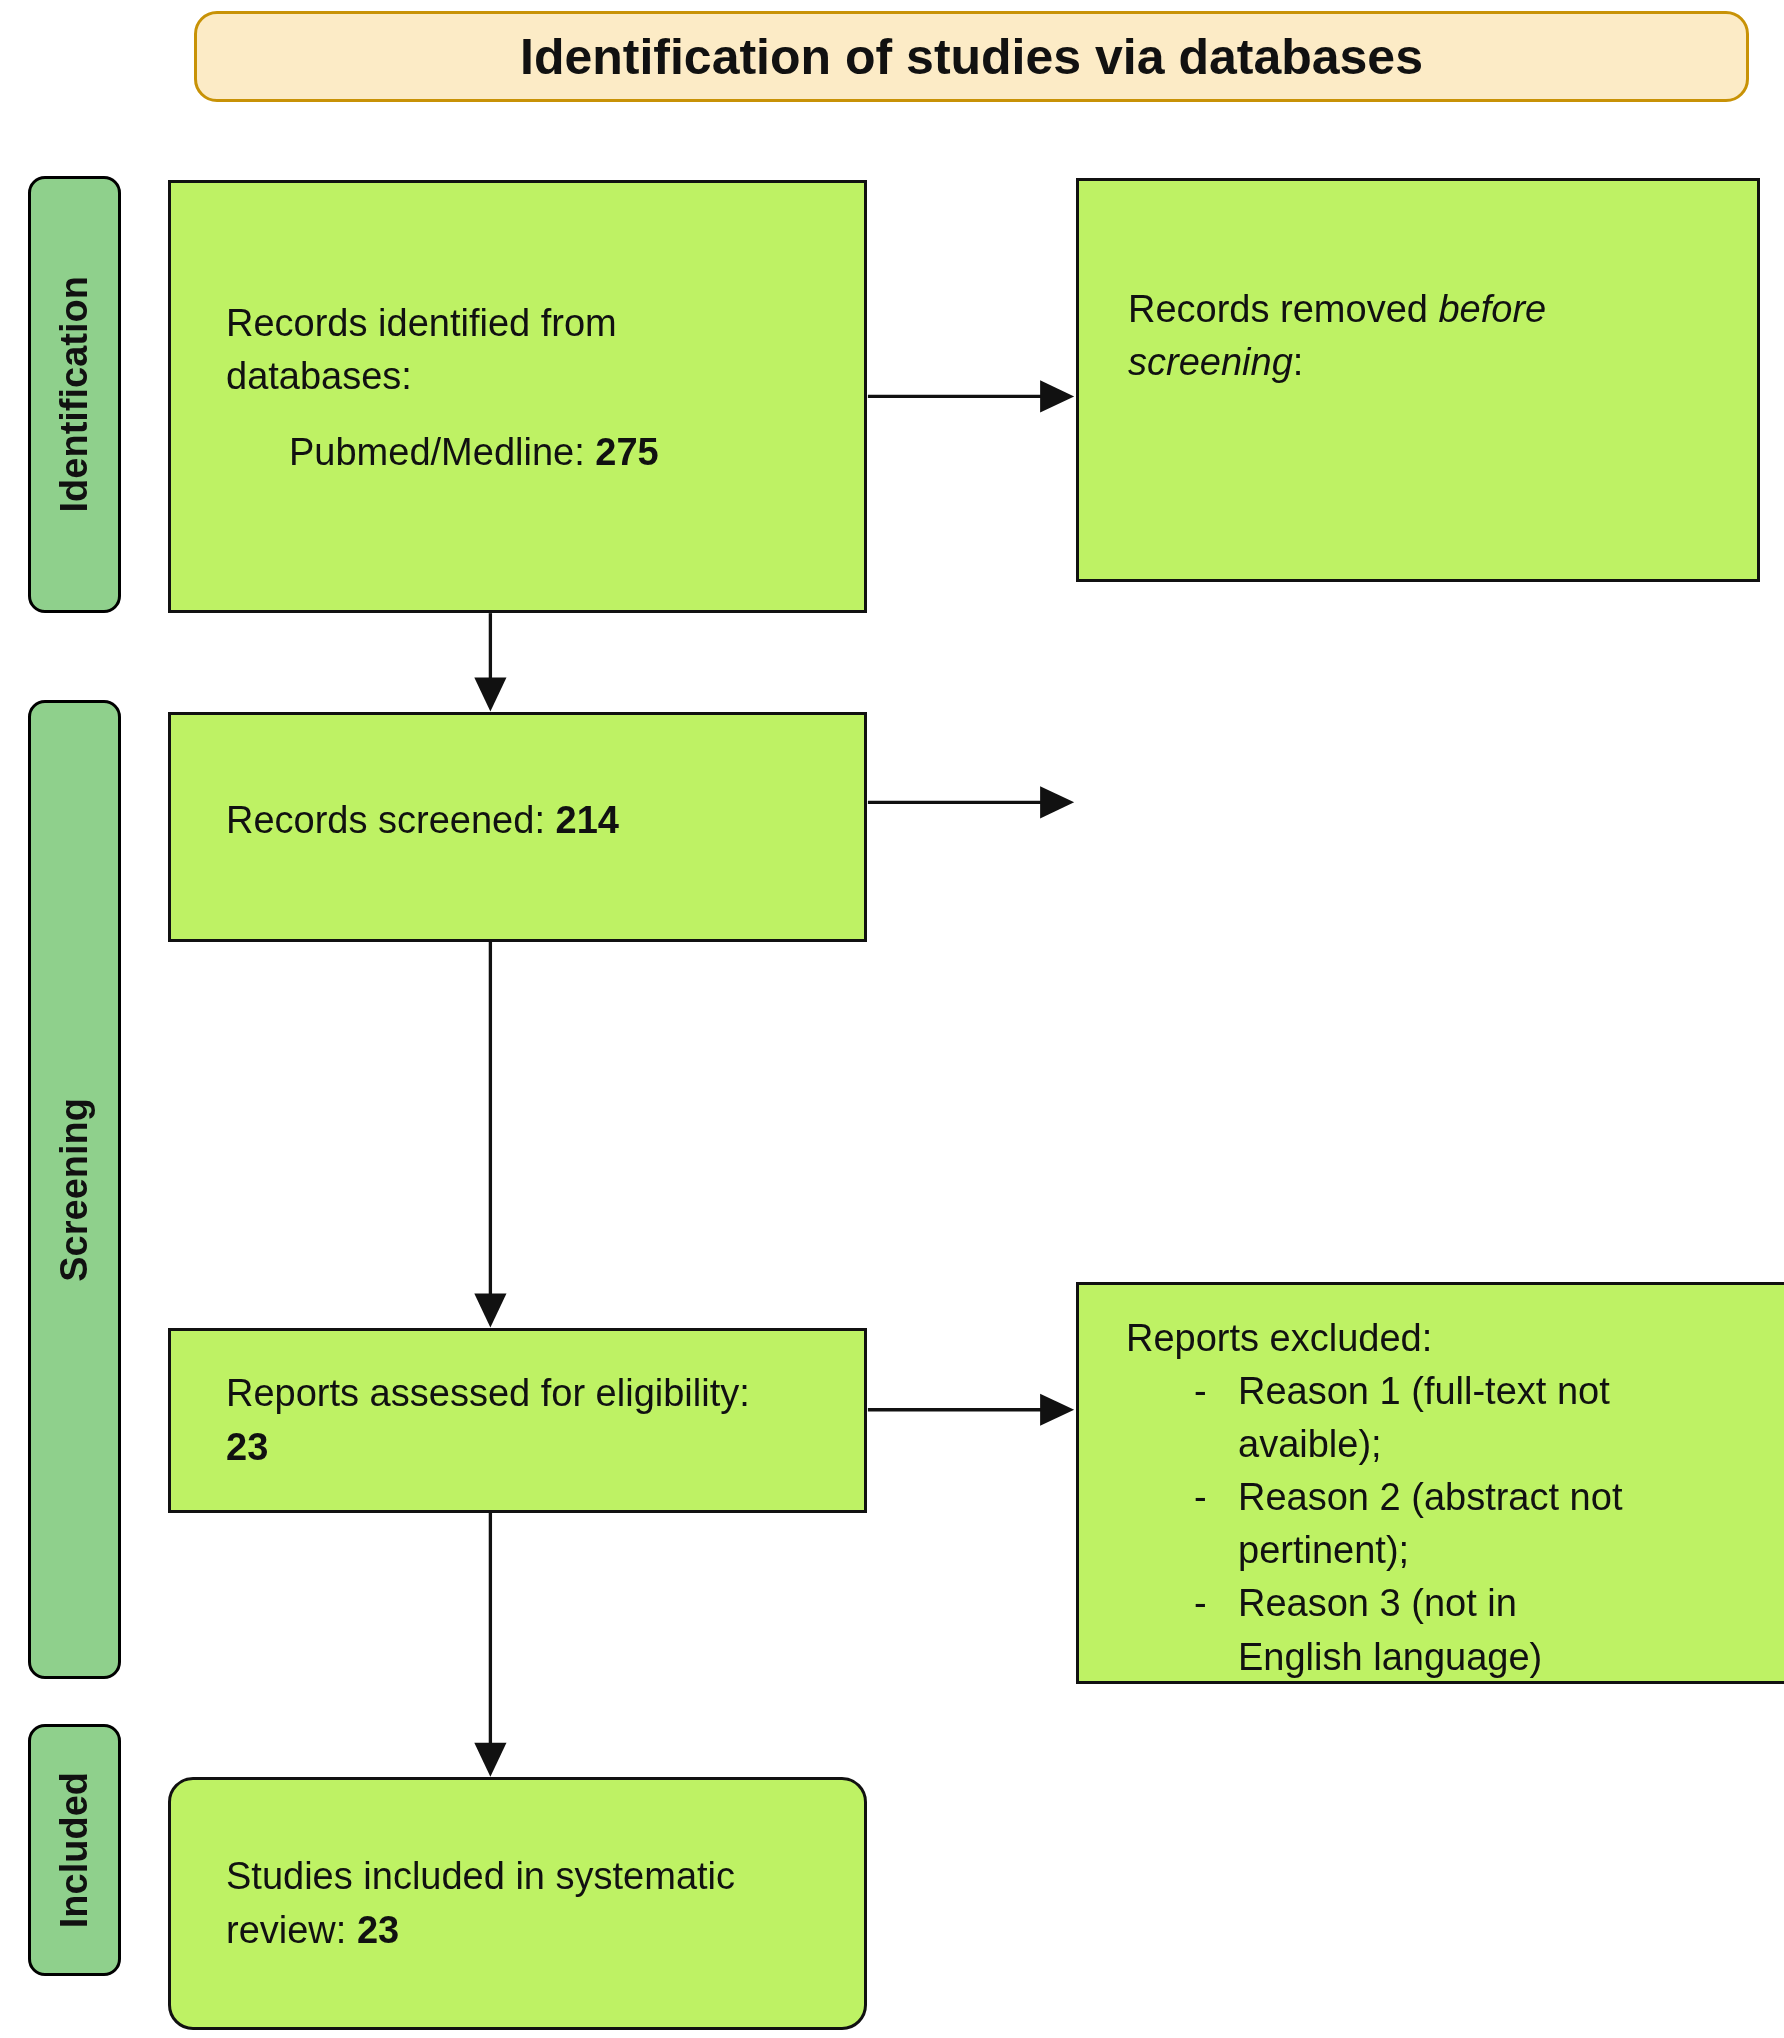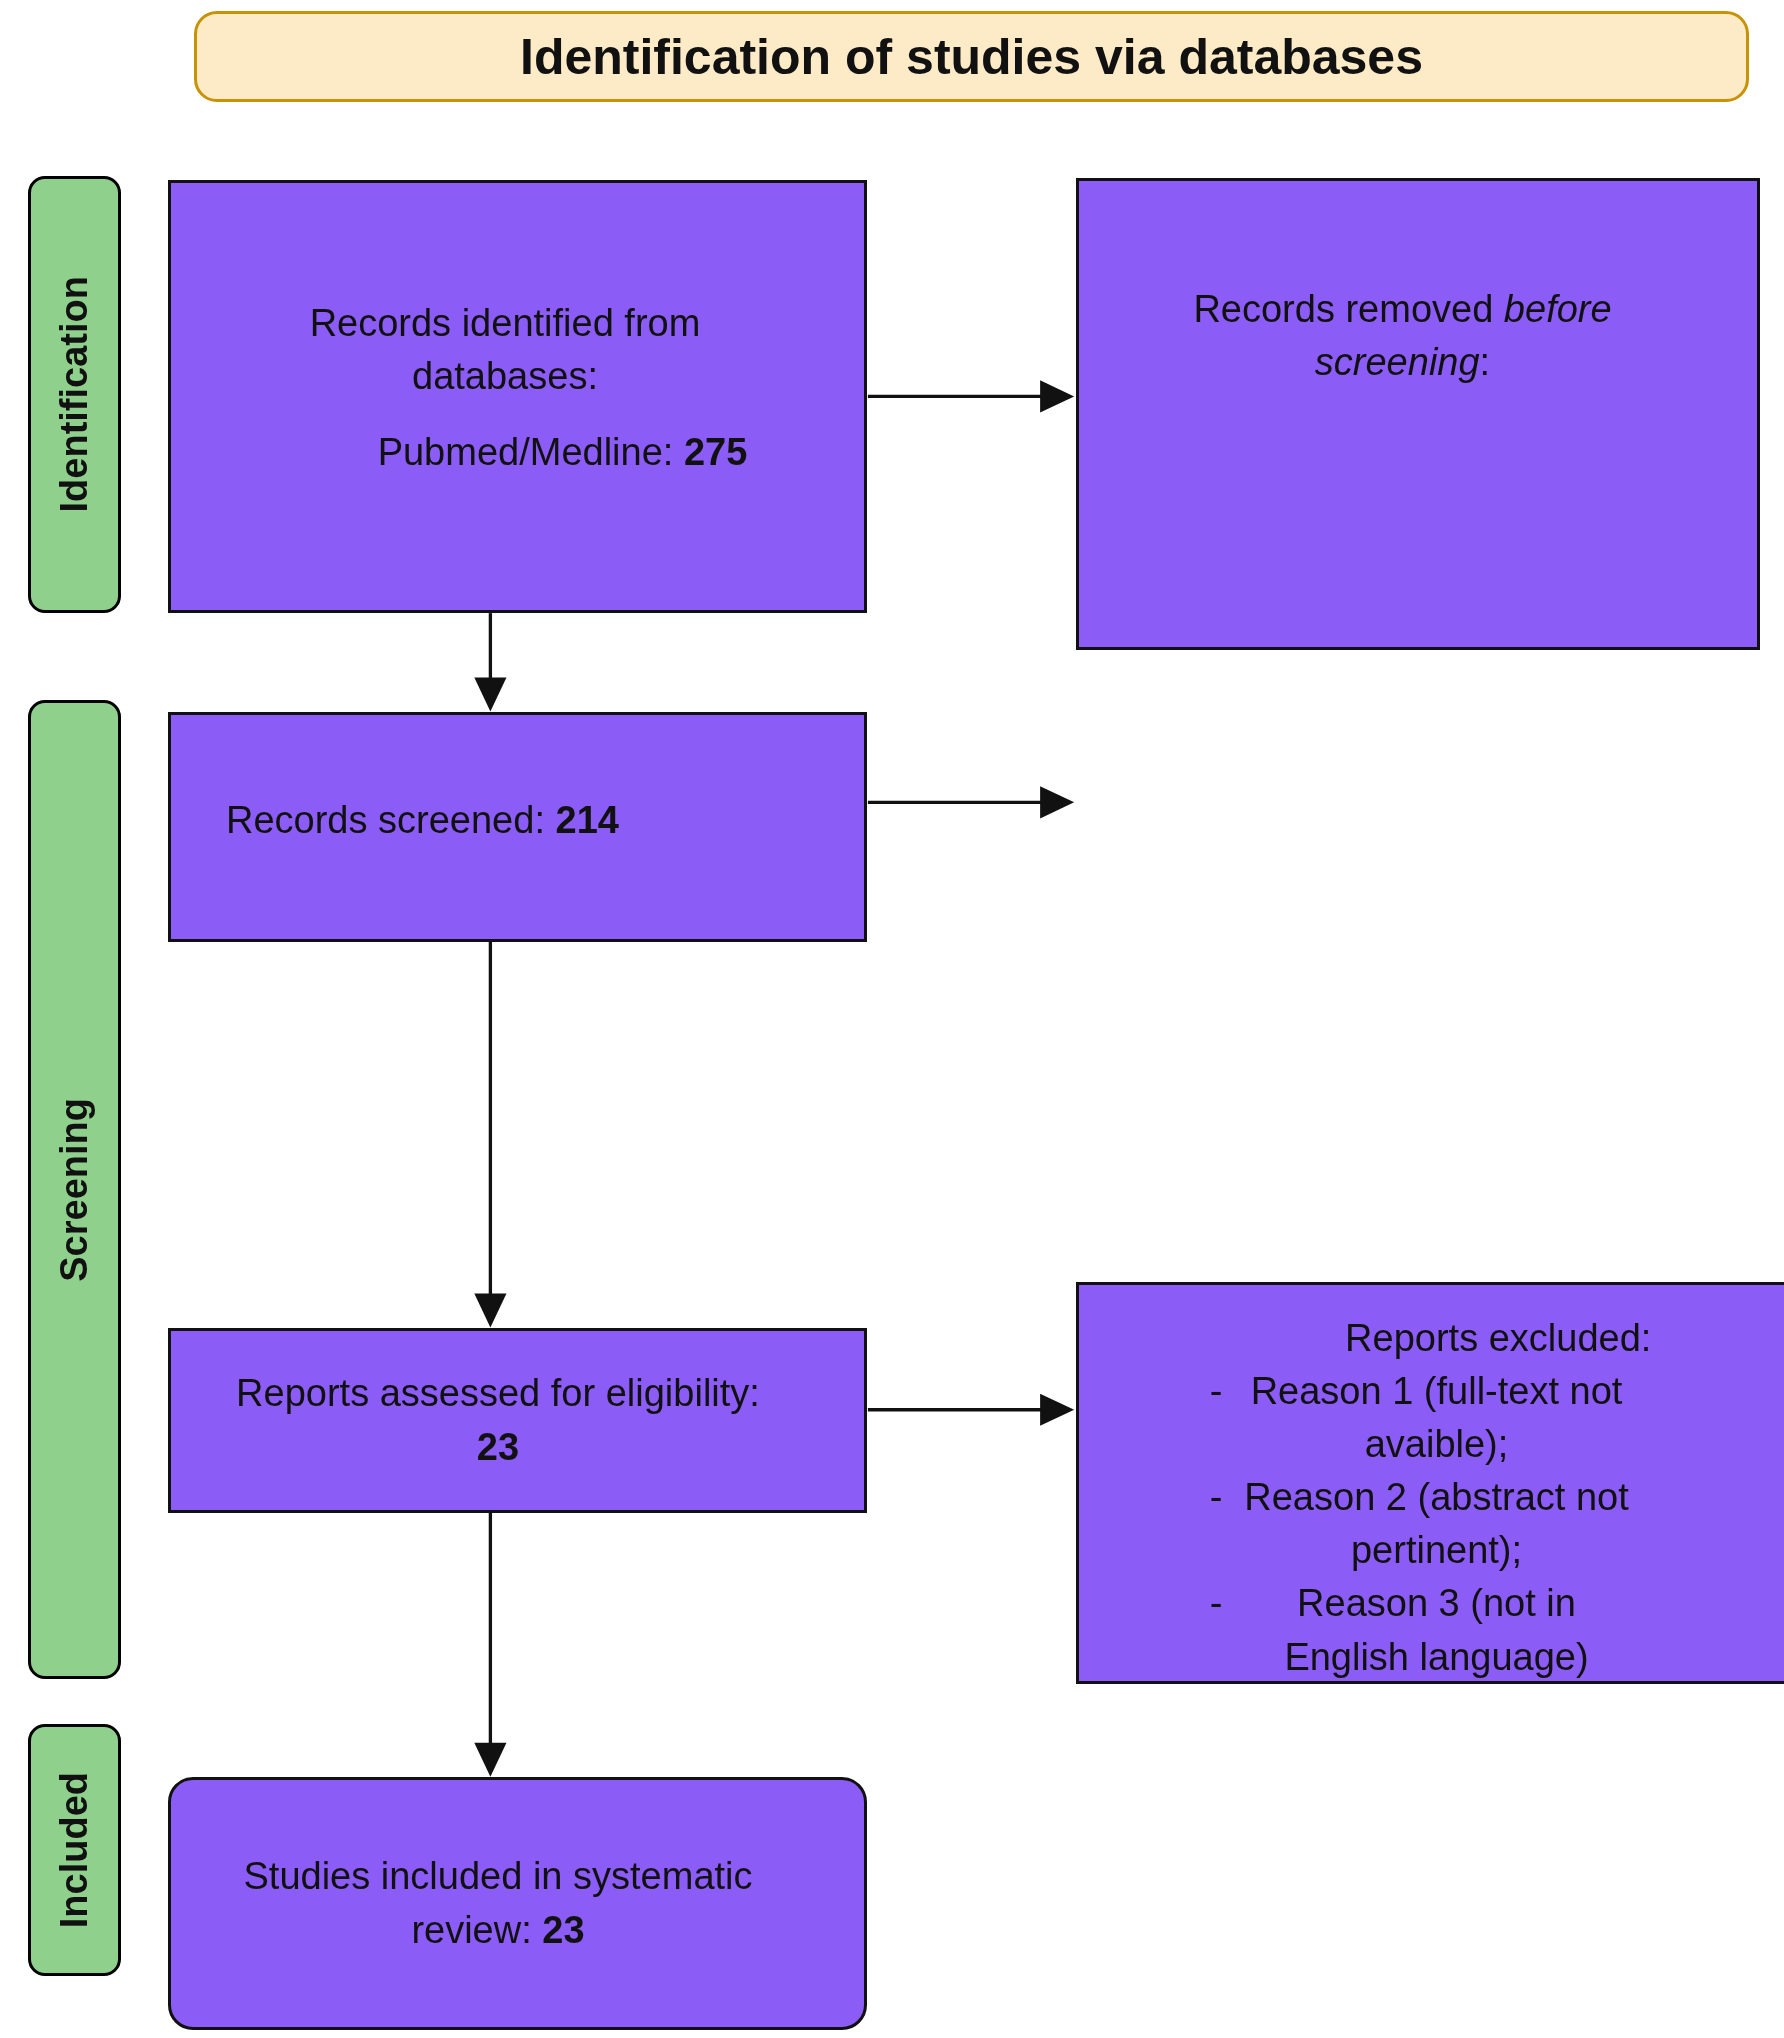--- a/index.html
+++ b/index.html
@@ -28,28 +28,27 @@
   }
   .stage-bar .vtext{
     writing-mode:vertical-rl; transform:rotate(180deg);
     font-weight:bold; font-size:38px; white-space:nowrap;
   }
   .bar-identification{top:176px; height:437px;}
   .bar-screening{top:700px; height:979px;}
   .bar-included{top:1724px; height:252px;}
   
   .fbox{
-    position:absolute; background:#8b5cf6; border:3.8px solid var(--box-border);
+    position:absolute; background:#bef264; border:3.8px solid var(--box-border);
     box-sizing:border-box;
-    text-align:center;
   }
   .box-records-identified{left:168px; top:180px; width:699px; height:433px; padding:114px 28px 0 55px;}
   .box-records-identified .main{max-width:558px;}
   .box-records-identified .detail{margin-top:23px; margin-left:63px;}
-  .box-records-removed{left:1076px; top:178px; width:684px; height:472px; padding:102px 28px 0 49px;}
+  .box-records-removed{left:1076px; top:178px; width:684px; height:404px; padding:102px 28px 0 49px;}
   .box-records-removed .main{max-width:549px;}
   .box-records-removed .detail{margin-left:68px; max-width:481px;}
   .box-records-screened{left:168px; top:712px; width:699px; height:230px;
     display:flex; align-items:center; padding:0 28px 12px 55px;}
   .box-records-excluded{left:1076px; top:684px; width:684px; height:276px;
     display:flex; flex-direction:column; justify-content:center; padding:0 28px 0 49px;}
   .box-records-excluded .main{max-width:516px;}
   .box-reports-assessed{left:168px; top:1328px; width:699px; height:185px;
     display:flex; flex-direction:column; justify-content:center; padding:0 28px 0 55px;}
   .box-reports-assessed .main{max-width:544px;}

